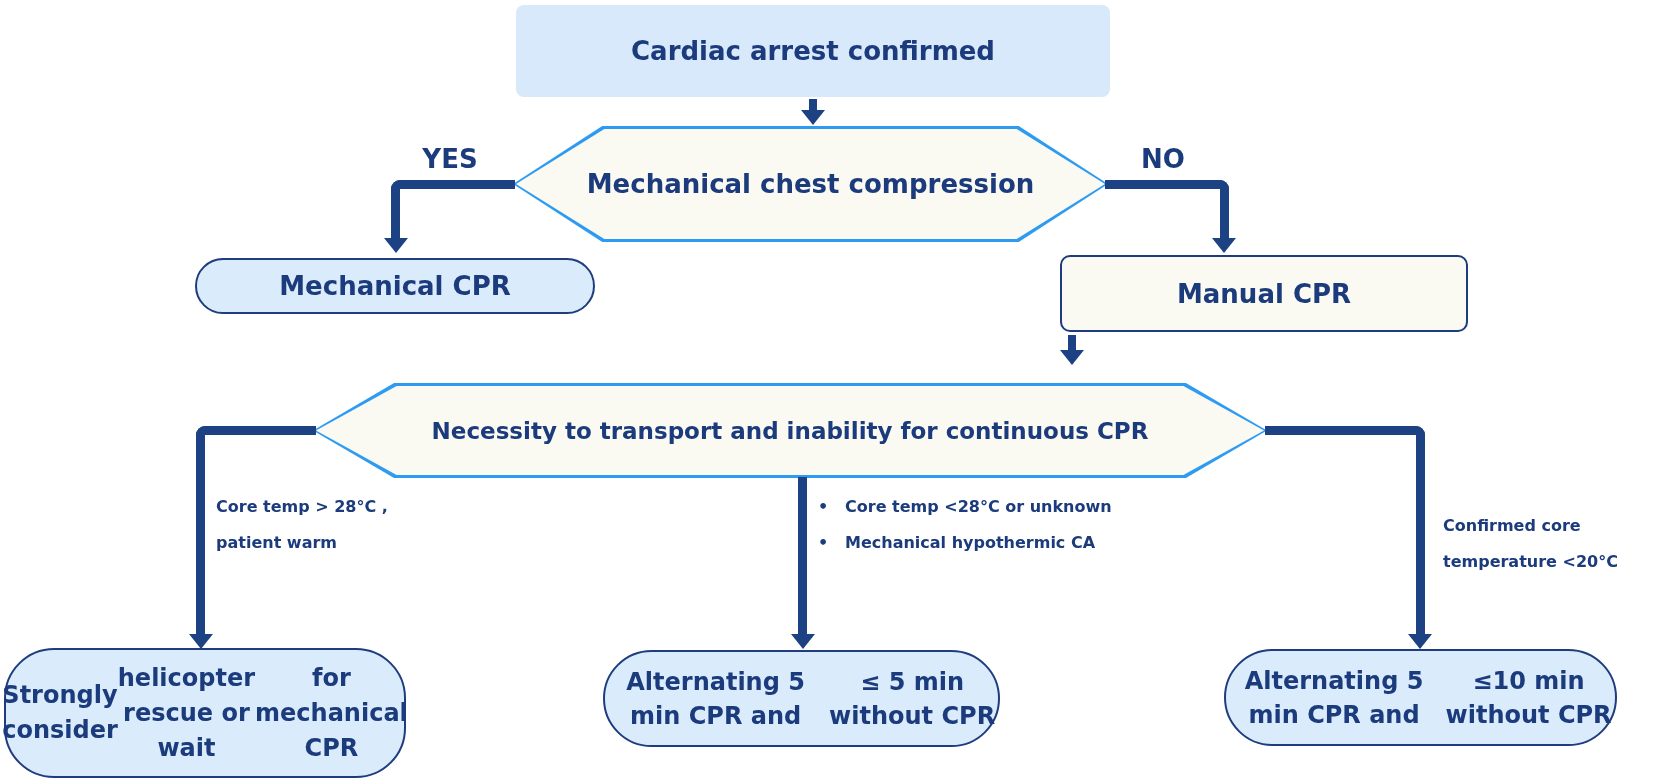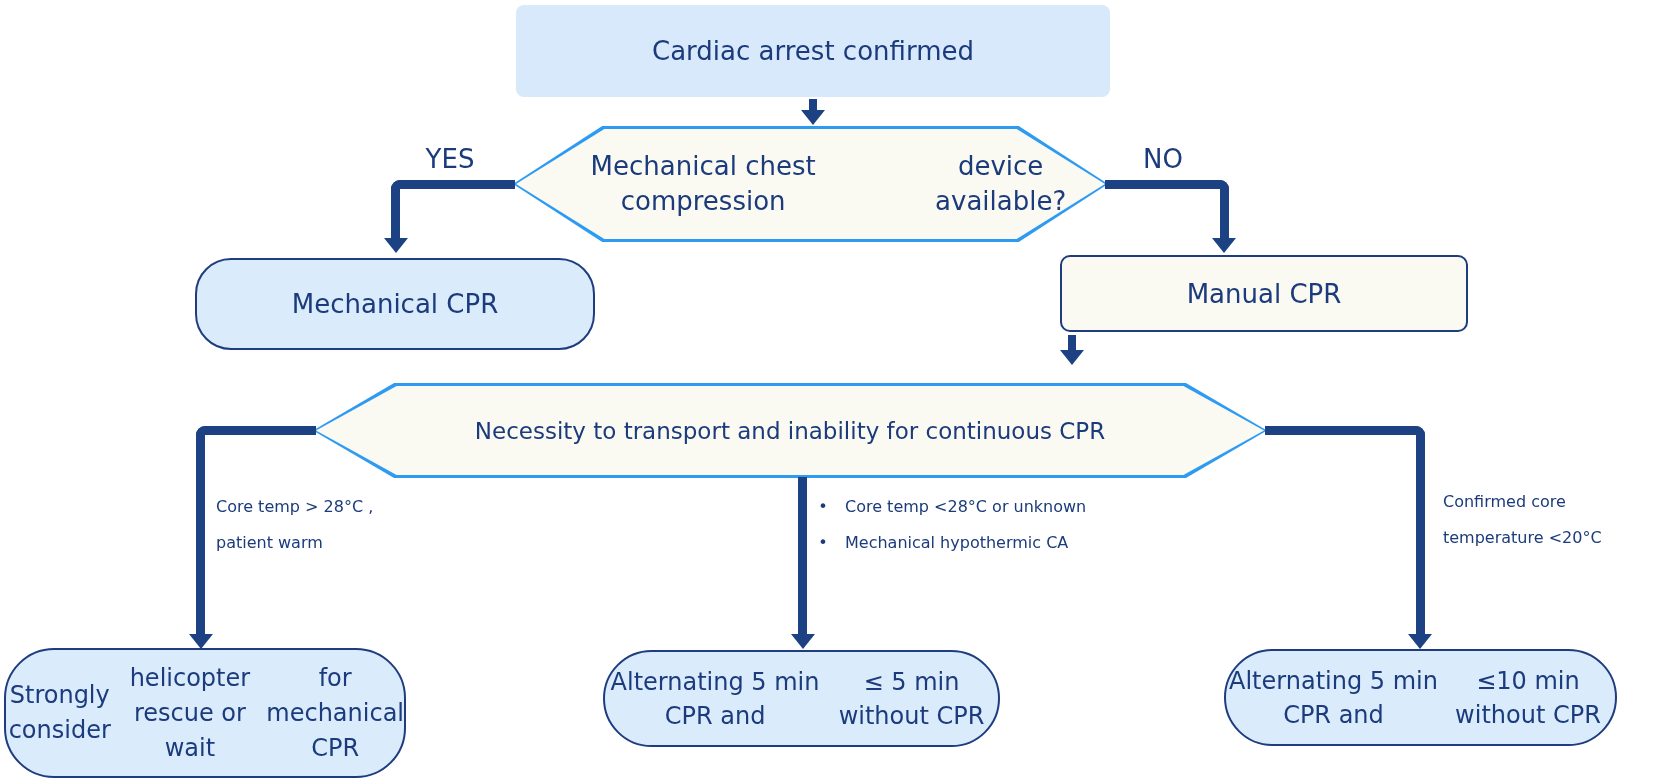--- a/index.html
+++ b/index.html
@@ -9,28 +9,28 @@
     --hex-fill-ivory:#faf9f2;
     --hex-border-azure:#2e9bf2;
     --node-border-navy:#1e3c7e;
     --line-navy:#1d4283;
     --text-navy:#1b3b7c;
   }
   html,body{margin:0;padding:0;background:var(--background);}
   .canvas{
     position:relative;width:1680px;height:783px;background:var(--background);
     font-family:"DejaVu Sans","Liberation Sans",sans-serif;
-    color:var(--text-navy);font-weight:400;overflow:hidden;
+    color:var(--text-navy);font-weight:700;overflow:hidden;
   }
   .node{position:absolute;display:flex;align-items:center;justify-content:center;
     text-align:center;box-sizing:border-box;}
   .start{left:516px;top:5px;width:594px;height:92px;background:var(--node-fill-blue);
     border-radius:8px;font-size:26px;}
   .pill{background:var(--pill-fill-blue);border:2.5px solid var(--node-border-navy);}
-  .pill-mech{left:195px;top:258px;width:400px;height:92px;border-radius:36px;font-size:26px;}
+  .pill-mech{left:195px;top:258px;width:400px;height:56px;border-radius:36px;font-size:26px;}
   .box-manual{left:1021px;top:255px;width:408px;height:77px;border-radius:10px;
     background:var(--hex-fill-ivory);border:2.5px solid var(--node-border-navy);font-size:26px;margin-left:39px;}
   .pill-out{border-radius:50px;font-size:24px;line-height:34px;flex-direction:row;}
   .pill-left{left:4px;top:648px;width:402px;height:130px;line-height:35px;}
   .pill-mid{left:603px;top:650px;width:397px;height:97px;}
   .pill-right{left:1224px;top:649px;width:393px;height:97px;}
 
   .hex{position:absolute;}
   .hex-bg,.hex-fill{position:absolute;}
   .hex-bg{inset:0;background:var(--hex-border-azure);}
@@ -67,21 +67,20 @@
   </div>
 
   <div class="vline" style="left:809px;top:99px;width:8px;height:12px;"></div>
   <div class="ahead" style="left:801px;top:110px;"></div>
 
   <div class="hex hex1 hexagon-device">
     <div class="hex-bg"></div>
     <div class="hex-fill"></div>
     <div class="hex-text">
       <span>Mechanical chest compression</span>
-      <span>device available?</span>
     </div>
   </div>
 
   <div class="edge-label" style="left:405px;top:144px;">YES</div>
   <div class="edge-label" style="left:1118px;top:144px;">NO</div>
 
   <div class="elbow elbow-left" style="left:391px;top:180px;width:124px;height:60px;"></div>
   <div class="ahead" style="left:384px;top:238px;"></div>
 
   <div class="elbow elbow-right" style="left:1105px;top:180px;width:124px;height:60px;"></div>
@@ -124,21 +123,21 @@
     <div class="cond-row">
       <span class="bullet">•</span>
       <span>Core temp &lt;28°C or unknown</span>
     </div>
     <div class="cond-row">
       <span class="bullet">•</span>
       <span>Mechanical hypothermic CA</span>
     </div>
   </div>
 
-  <div class="cond" style="left:1443px;top:484px;">
+  <div class="cond" style="left:1443px;top:508px;">
     <div>Confirmed core</div>
     <div>temperature &lt;20°C</div>
   </div>
 
   <div class="node pill pill-out pill-left">
     <span>Strongly consider</span>
     <span>helicopter rescue or wait</span>
     <span>for mechanical CPR</span>
   </div>
 

